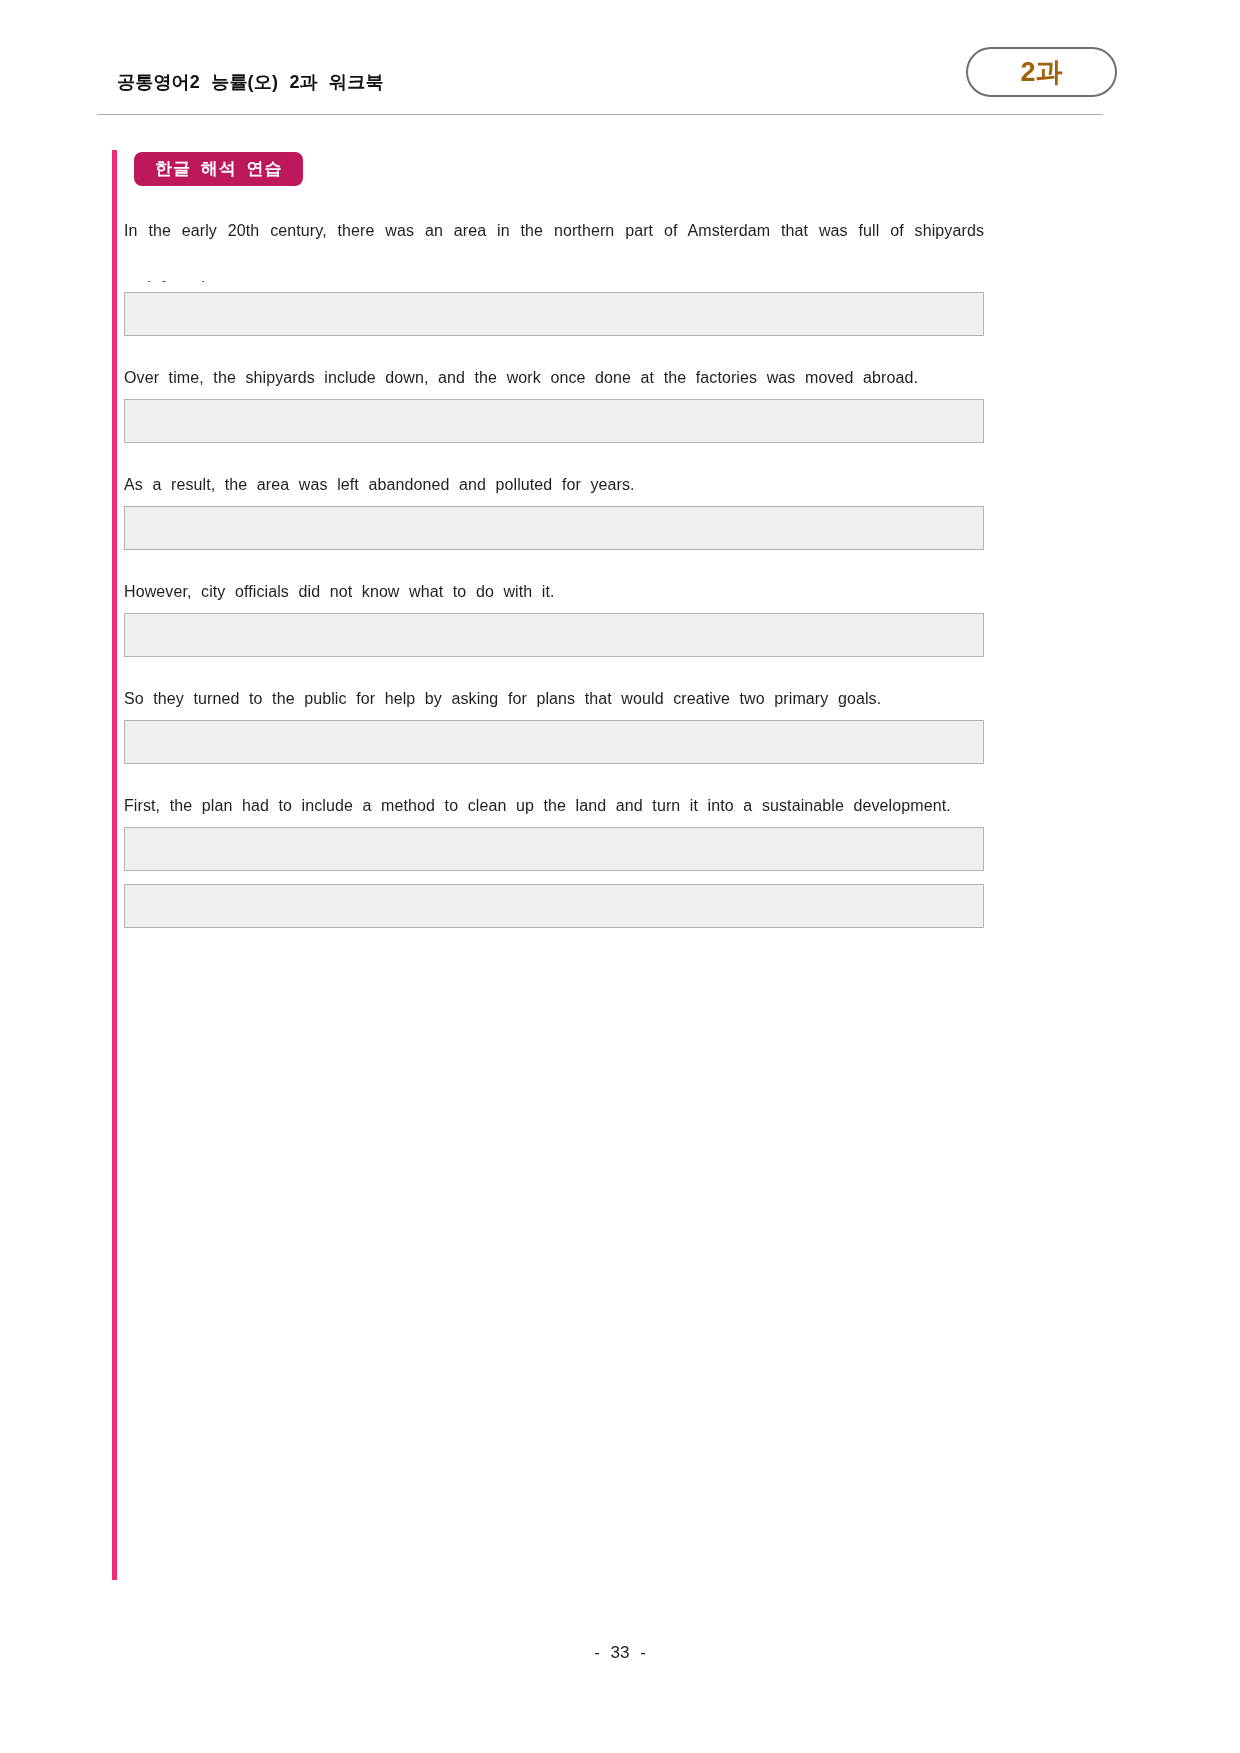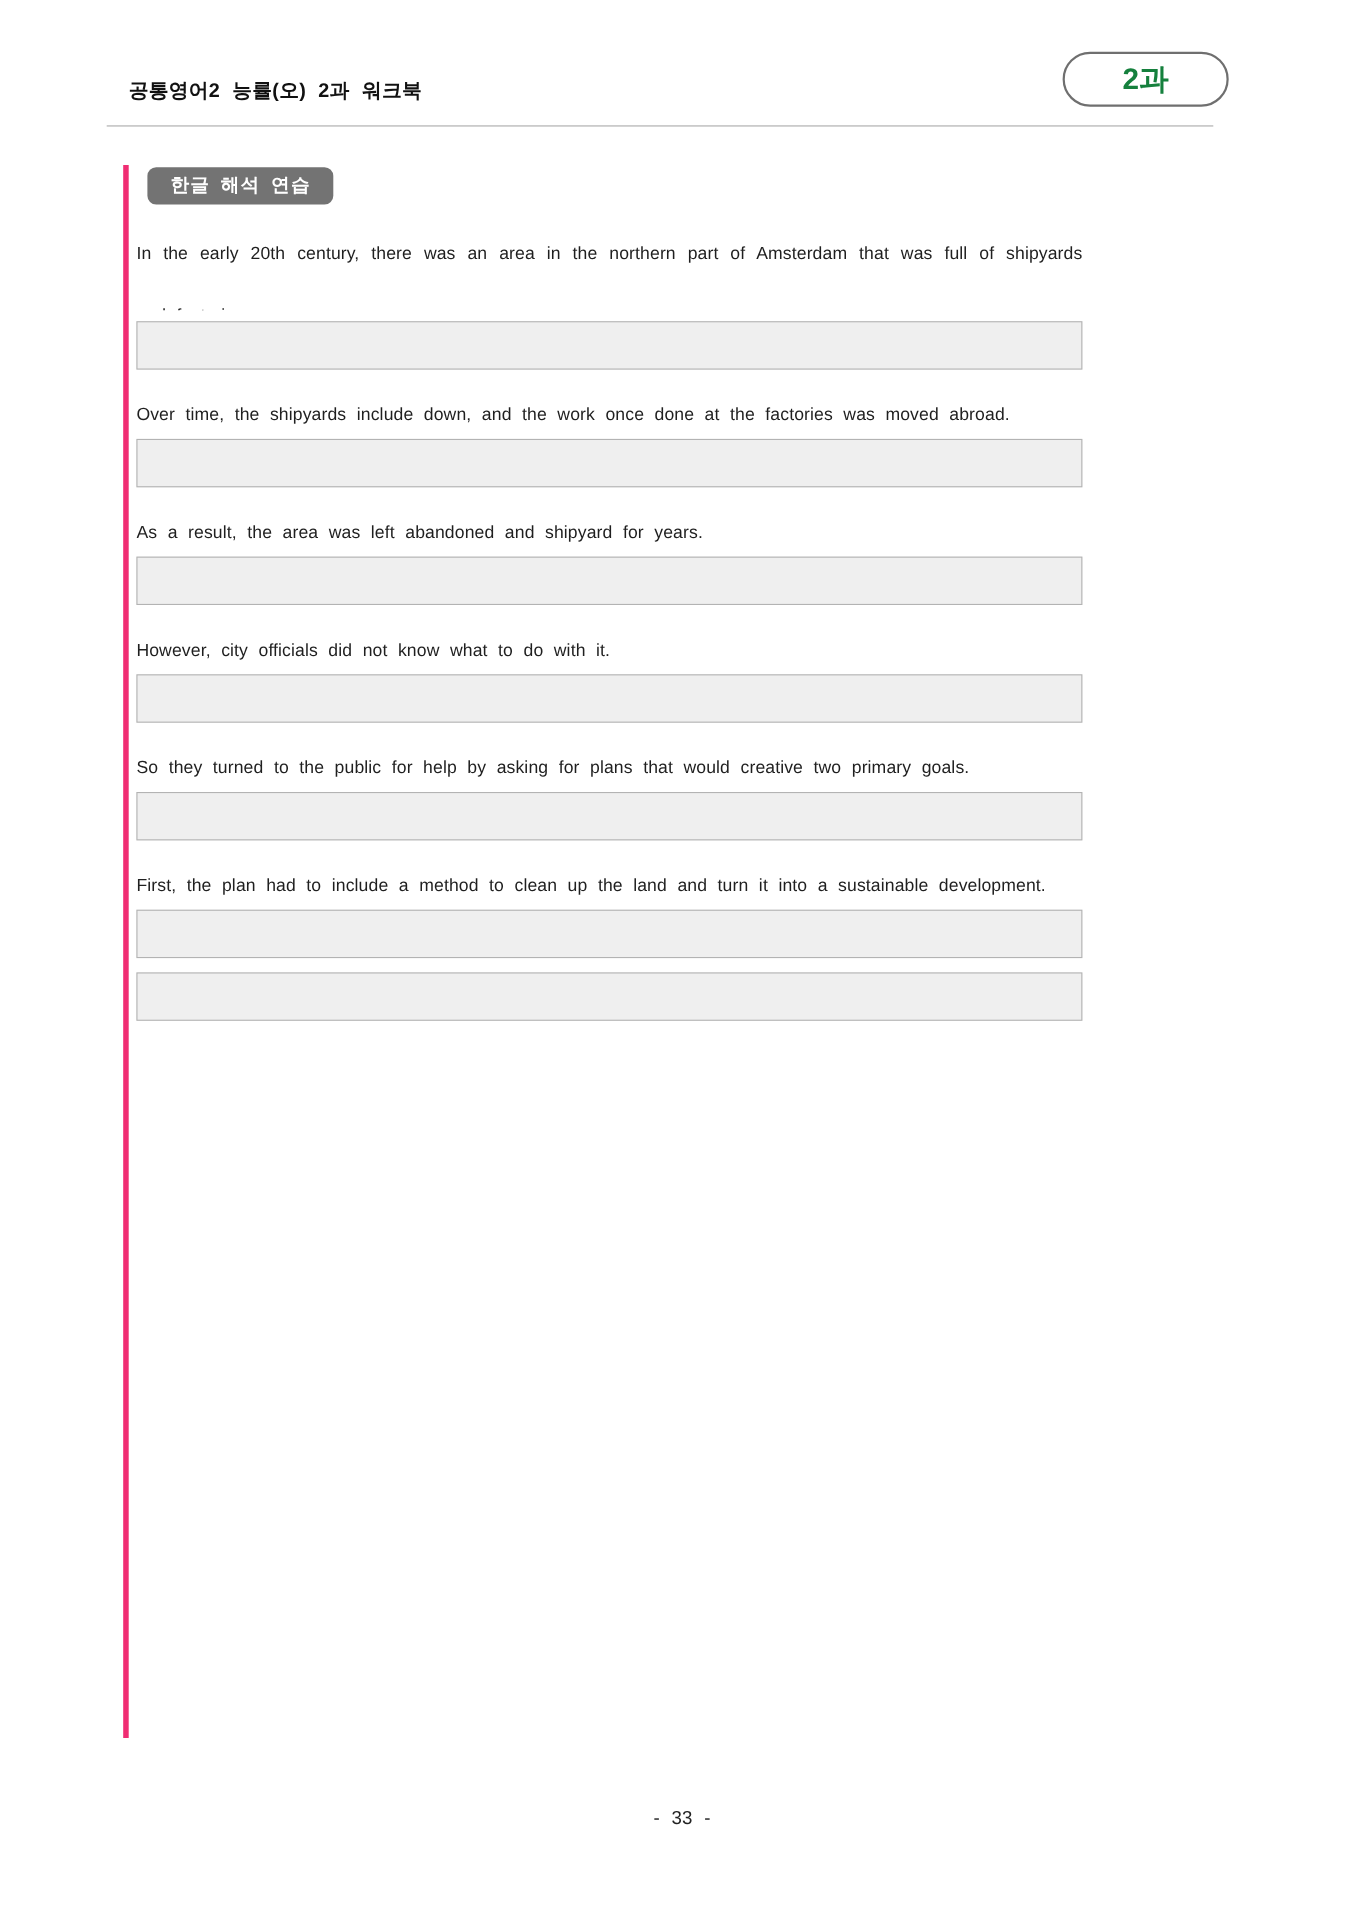--- a/index.html
+++ b/index.html
@@ -15,39 +15,39 @@
   .workbook-title {
     position:absolute; left:117px; top:70px;
     font-size:18px; font-weight:bold; color:#111;
     word-spacing:6px; letter-spacing:0.2px;
   }
   .lesson-pill {
     position:absolute; left:966px; top:47px;
     width:151px; height:50px;
     border:2px solid #6f6f6f; border-radius:26px;
     display:flex; align-items:center; justify-content:center;
-    font-size:27px; font-weight:bold; color:#15803d;
+    font-size:27px; font-weight:bold; color:#a16207;
     background:#fff;
   }
   .header-divider {
     position:absolute; left:97px; top:114px;
     width:1006px; height:1px; background:#aaaaaa;
   }
   .accent-bar {
     position:absolute; left:112px; top:150px;
     width:5px; height:1430px; background:#F02D73;
   }
   .content {
     position:absolute; left:124px; top:150px; width:860px;
   }
   .section-badge {
     display:inline-block;
     margin:2px 0 16px 10px;
     padding:5px 21px 6px;
-    background:#737373; color:#ffffff;
+    background:#be185d; color:#ffffff;
     font-size:17px; font-weight:bold;
     letter-spacing:1px; word-spacing:4px;
     border-radius:8px;
   }
   .sentence {
     font-size:16px; line-height:57px;
     text-align:justify; text-align-last:left;
     word-spacing:5px; letter-spacing:0.1px;
     color:#1f1f1f;
     height:40px; overflow:hidden;
@@ -89,21 +89,21 @@
       <p class="sentence two-line">In the early 20th century, there was an area in the northern part of Amsterdam that was full of shipyards and factories.</p>
       <div class="answer-box"></div>
     </div>
 
     <div>
       <p class="sentence">Over time, the shipyards include down, and the work once done at the factories was moved abroad.</p>
       <div class="answer-box"></div>
     </div>
 
     <div>
-      <p class="sentence">As a result, the area was left abandoned and shipyard for years.</p>
+      <p class="sentence">As a result, the area was left abandoned and polluted for years.</p>
       <div class="answer-box"></div>
     </div>
 
 
     <div>
       <p class="sentence">However, city officials did not know what to do with it.</p>
       <div class="answer-box"></div>
     </div>
 
     <div>

